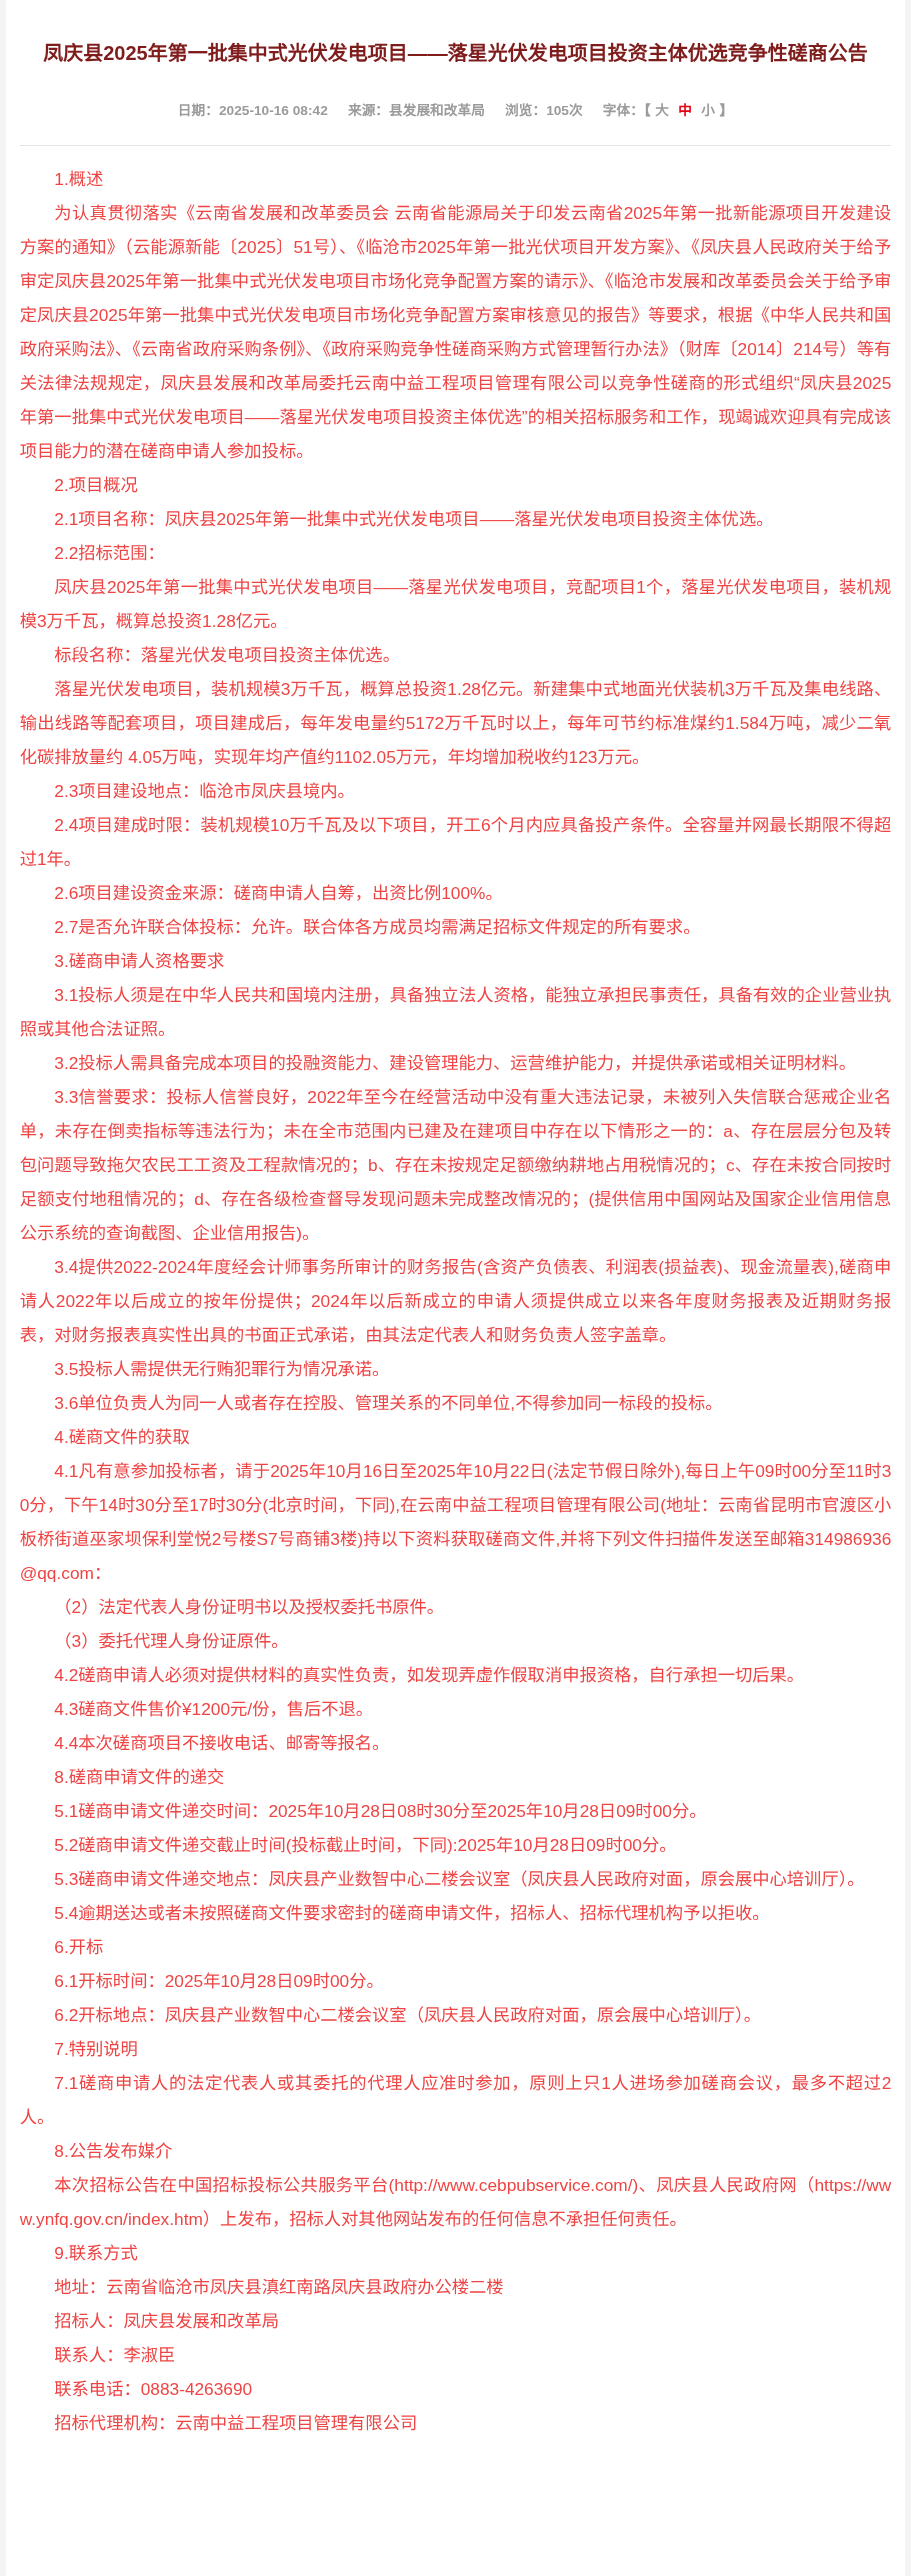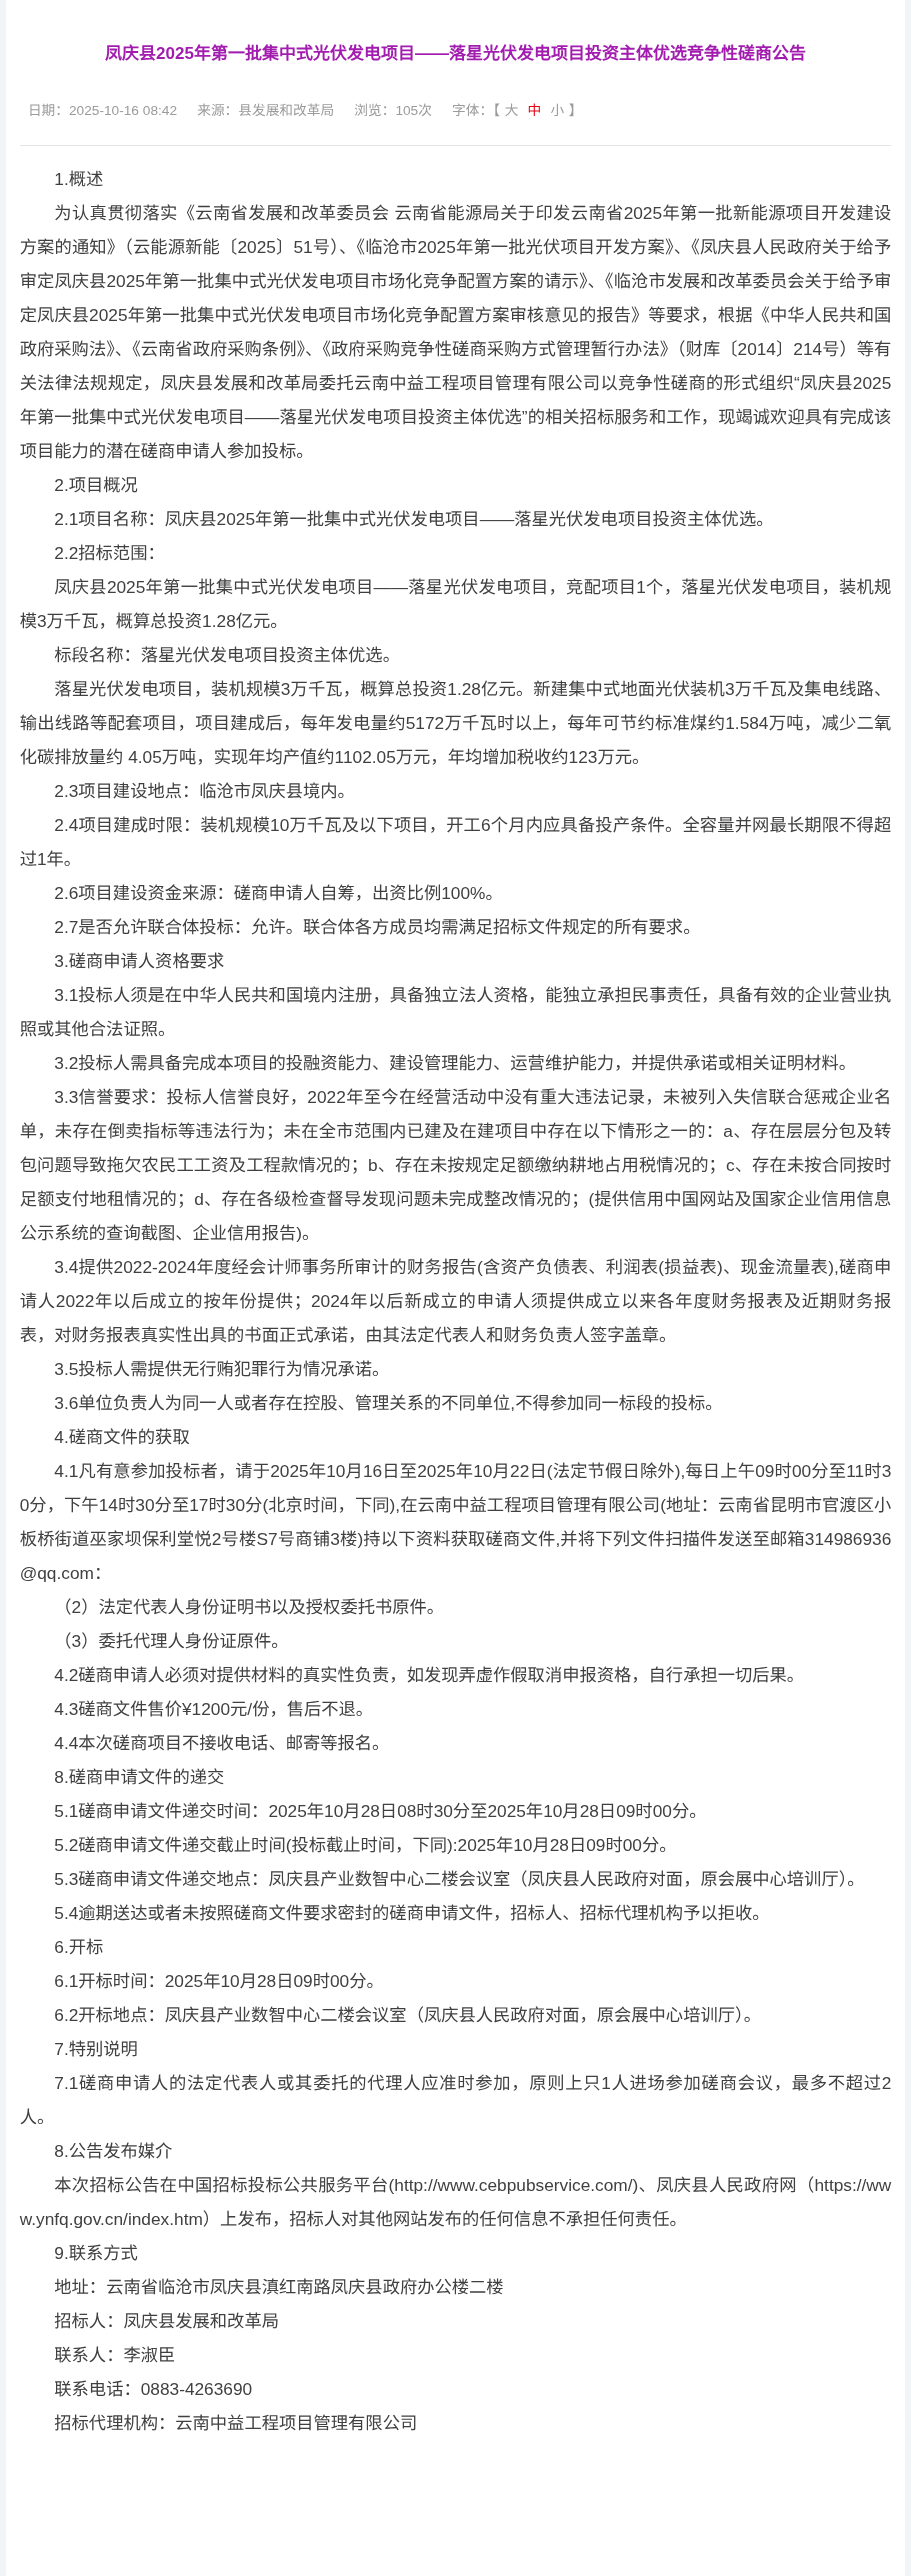--- a/index.html
+++ b/index.html
@@ -12,30 +12,32 @@
   .page {
     width: 899px;
     min-height: 2576px;
     margin: 0 auto;
     background: #ffffff;
     padding: 24px 13.7px 0 13.7px;
   }
   h1.title {
     margin: 5.5px 23px 0 23px;
     text-align: center;
-    font-size: 17px;
+    font-size: 20px;
     line-height: 47px;
     font-weight: bold;
-    color: #a21caf;
+    color: #7f1d1d;
   }
   .meta {
     margin-top: 24px;
+    text-align: center;
     font-size: 13.7px;
     color: #9b9b9b;
     line-height: 20px;
+    font-weight: bold;
   }
   .meta .meta-item { margin: 0 8.2px; white-space: nowrap; }
   .meta .fs {
     margin: 0 4.6px;
     cursor: pointer;
     color: #9b9b9b;
     text-decoration: none;
   }
   .meta .fs.active { color: #e60012; }
   .divider {
@@ -43,21 +45,21 @@
     border-bottom: 0.9px solid #e4e4e4;
     margin-top: 24px;
   }
   .article { padding-top: 16.4px; }
   .article p {
     margin: 0;
     font-size: 17.3px;
     line-height: 34px;
     text-indent: 2em;
     text-align: justify;
-    color: #404040;
+    color: #ef4444;
     word-break: break-all;
   }
 </style>
 </head>
 <body>
 
 <div class="page">
 
   <h1 class="title">凤庆县2025年第一批集中式光伏发电项目——落星光伏发电项目投资主体优选竞争性磋商公告</h1>
 

